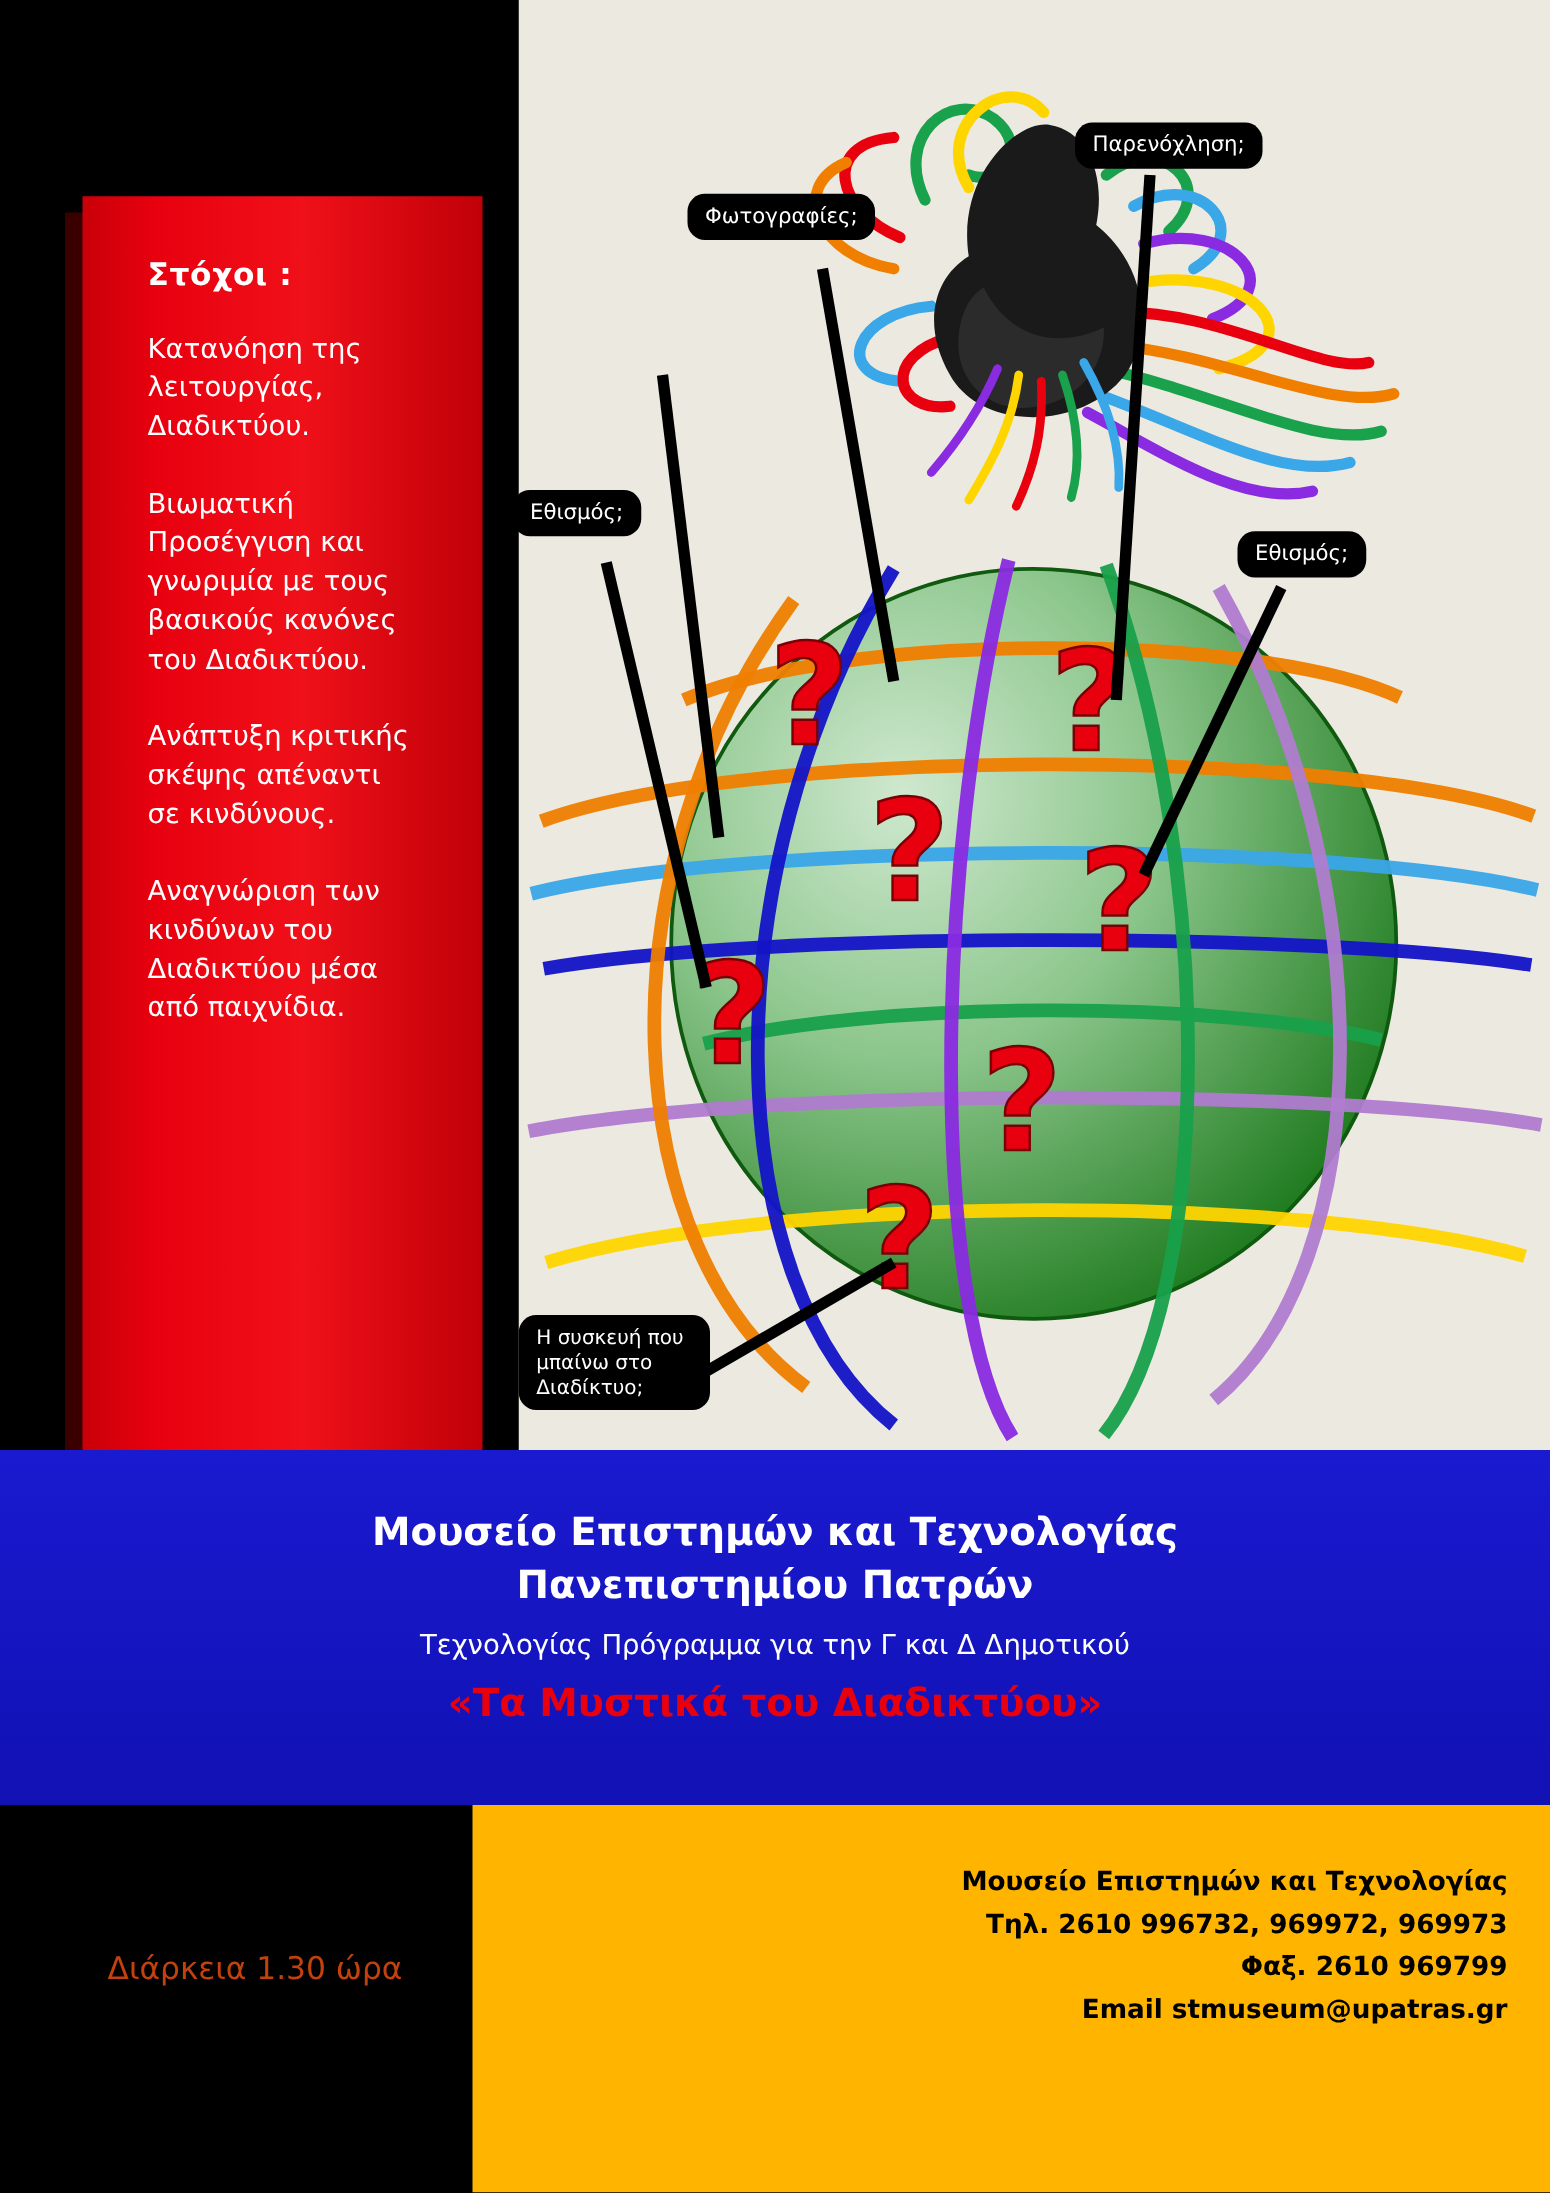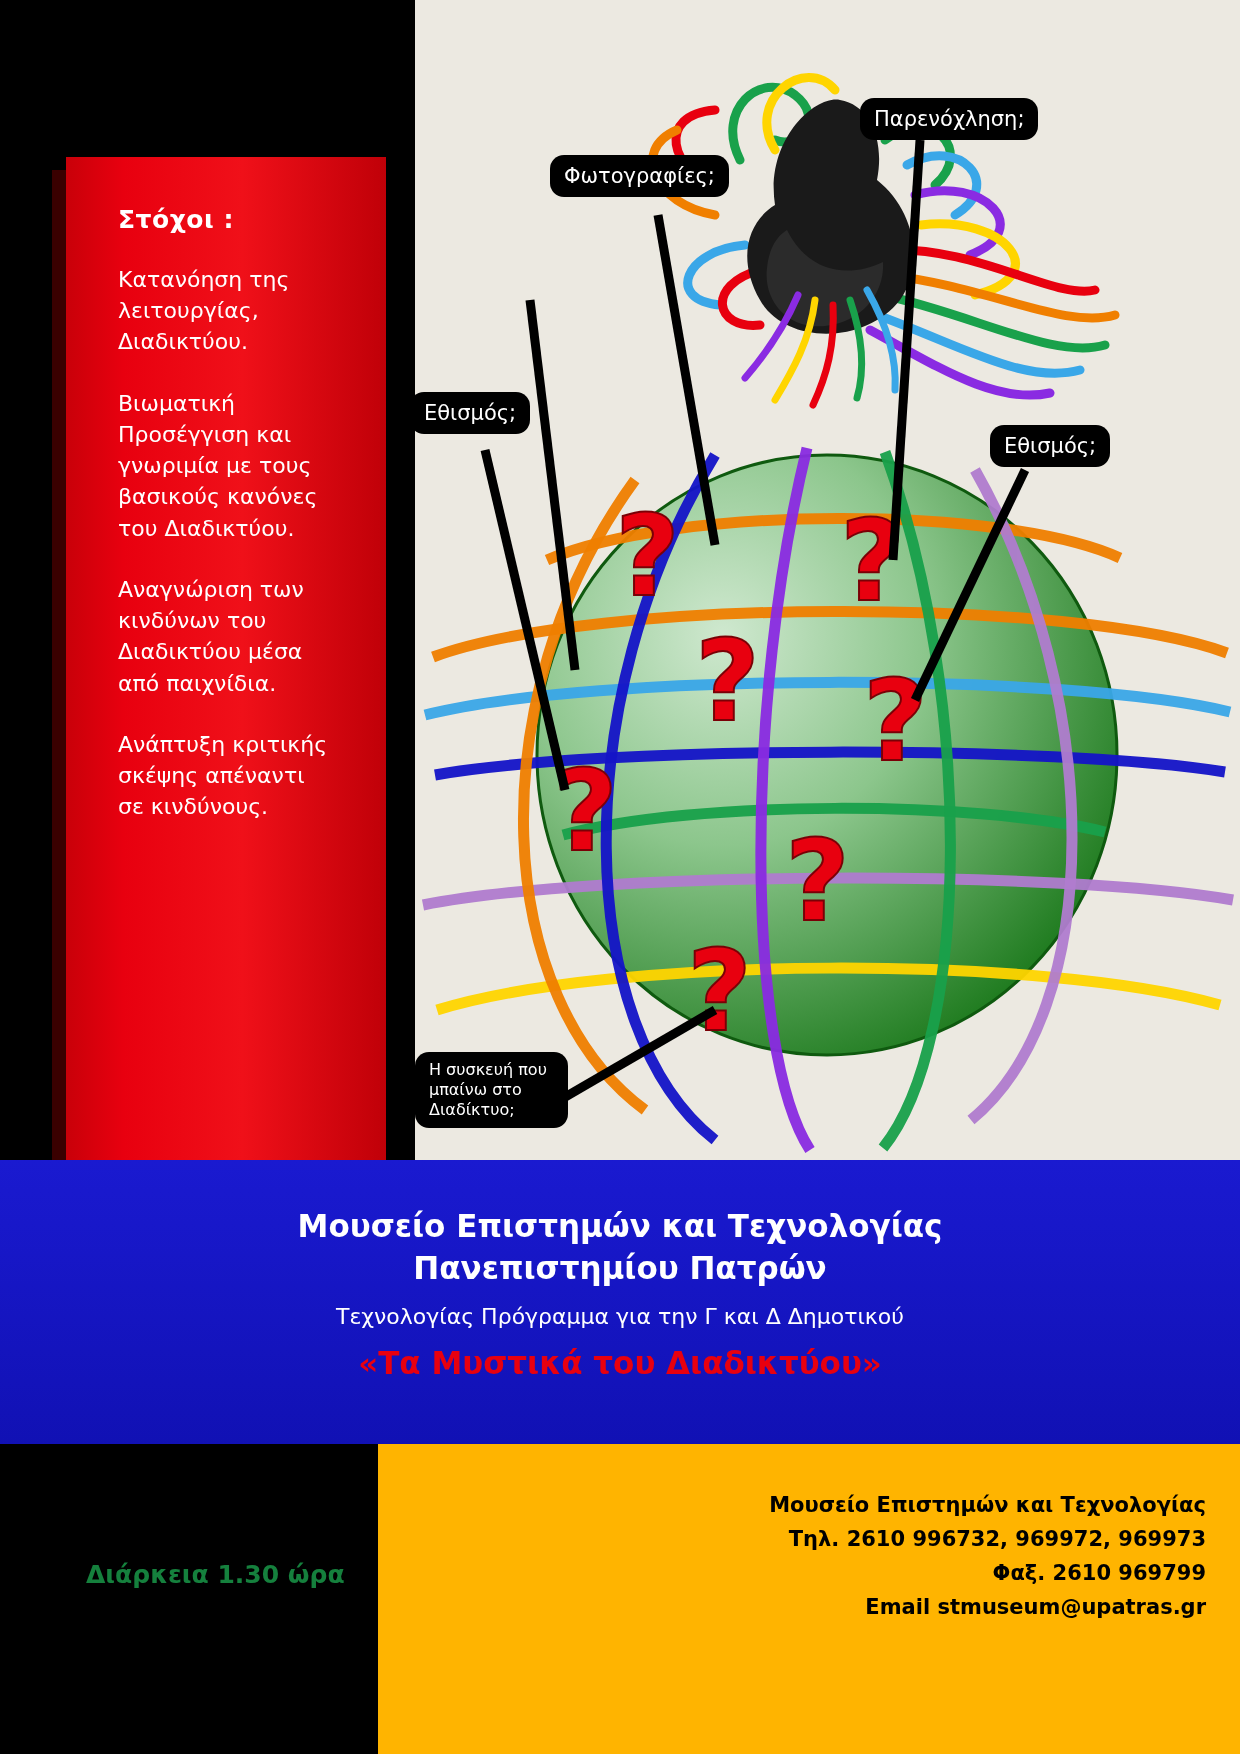--- a/index.html
+++ b/index.html
@@ -38,21 +38,21 @@
   }
 
   
   .globe-wrap{position:absolute;left:415px;top:0;width:825px;height:1283px;}
   .globe-svg{position:absolute;left:0;top:0;}
 
   
   .callout{
     position:absolute;background:#000;color:#fff;
     border-radius:14px;padding:8px 14px;
-    font-size:21px;line-height:1.25;
+    font-size:17px;line-height:1.25;
     text-align:left;
     box-shadow:0 0 0 0 #000;
   }
   .callout.small{font-size:16px;text-align:left;}
 
   
   .blue-band{
     position:absolute;left:0;top:1160px;width:1240px;height:284px;
     background:#1414c8;
     background:linear-gradient(180deg,#1a1ad0 0%, #1111b4 100%);
@@ -67,21 +67,21 @@
   .blue-band .line3{
     font-weight:bold;font-size:31px;margin-top:16px;color:#e8000f;
   }
 
   
   .black-bottom{
     position:absolute;left:0;top:1444px;width:1240px;height:310px;background:#000;
   }
   .duration{
     position:absolute;left:86px;top:1560px;
-    color:#15803d;font-weight:bold;font-size:25px;
+    color:#c2410c;font-weight:normal;font-size:25px;
   }
   .yellow-box{
     position:absolute;left:378px;top:1444px;width:862px;height:310px;
     background:#ffb400;
     background:linear-gradient(180deg,#ffb400 0%, #ffb400 100%);
   }
   .yellow-box .info{
     position:absolute;right:34px;top:0;text-align:right;
     color:#000;font-weight:bold;font-size:21px;line-height:1.62;
   }
@@ -179,22 +179,22 @@
     <div class="callout" style="left:-5px;top:392px;">Εθισμός;</div>
     <div class="callout" style="left:575px;top:425px;">Εθισμός;</div>
     <div class="callout small" style="left:0px;top:1052px;width:125px;">Η συσκευή που μπαίνω  στο Διαδίκτυο;</div>
   </div>
 
   <div class="red-shadow"></div>
   <div class="red-box">
     <div class="title">Στόχοι :</div>
     <div class="para">Κατανόηση της λειτουργίας, Διαδικτύου.</div>
     <div class="para">Βιωματική Προσέγγιση και γνωριμία με τους βασικούς κανόνες του Διαδικτύου.</div>
+    <div class="para">Ανάπτυξη κριτικής σκέψης απέναντι σε κινδύνους.</div>
     <div class="para">Αναγνώριση των  κινδύνων του Διαδικτύου μέσα από παιχνίδια.</div>
-    <div class="para">Ανάπτυξη κριτικής σκέψης απέναντι σε κινδύνους.</div>
   </div>
 
   <div class="blue-band">
     <div class="line1">Μουσείο  Επιστημών και Τεχνολογίας</div>
     <div class="line1" style="margin-top:4px;">Πανεπιστημίου Πατρών</div>
     <div class="line2">Τεχνολογίας Πρόγραμμα για την Γ και Δ Δημοτικού</div>
     <div class="line3">«Τα Μυστικά του Διαδικτύου»</div>
   </div>
 
   <div class="black-bottom"></div>

